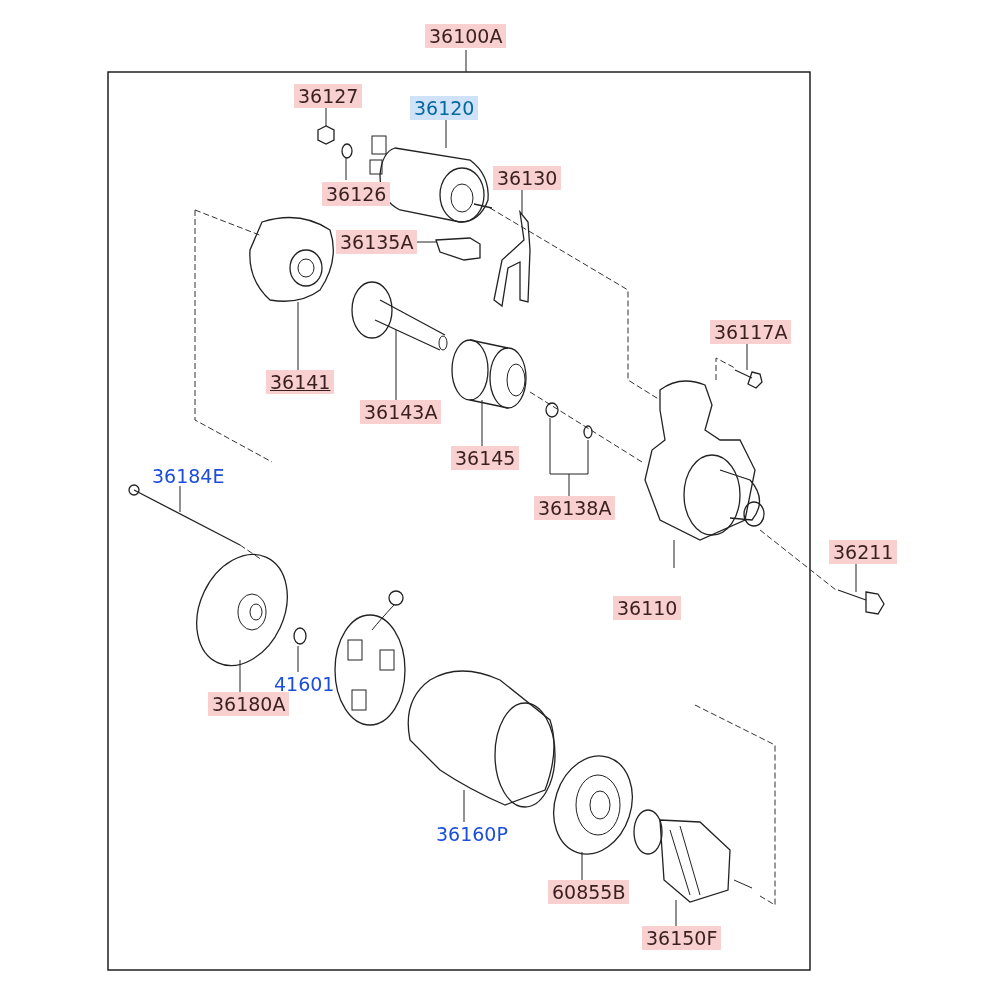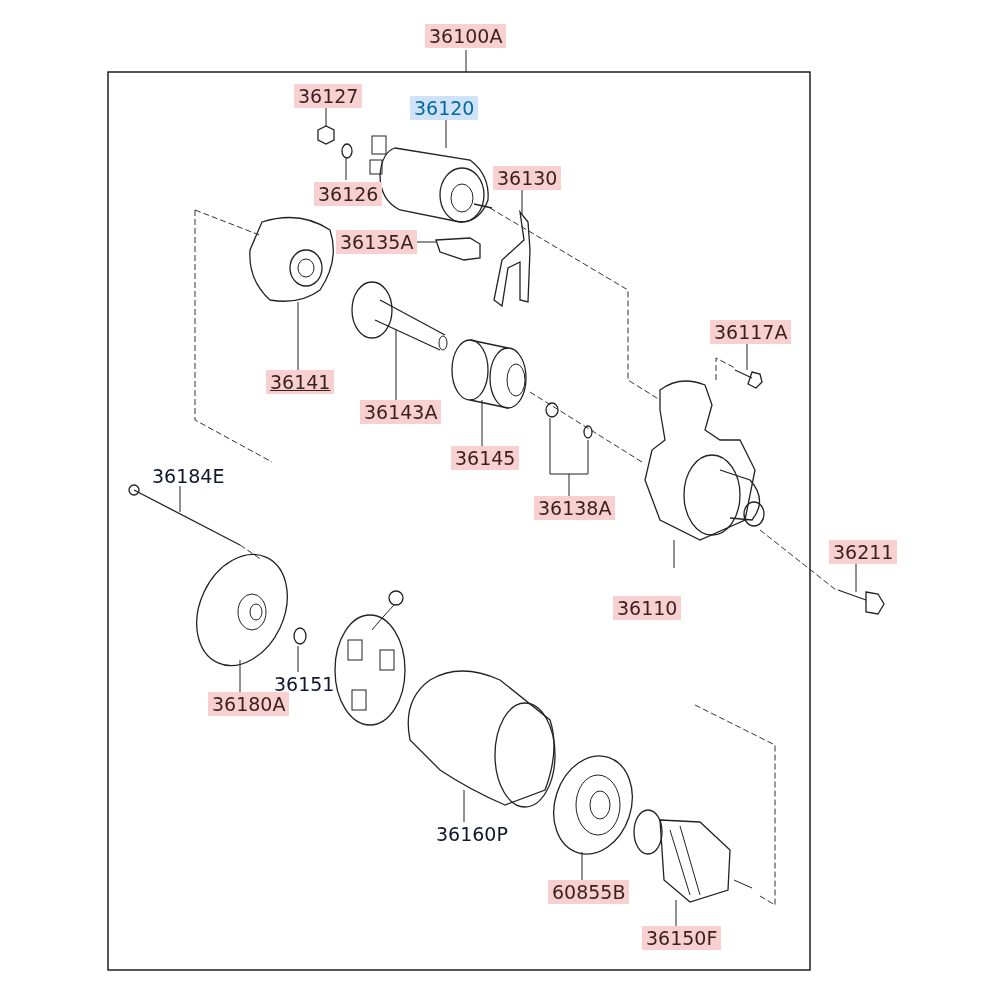--- a/index.html
+++ b/index.html
@@ -1,21 +1,21 @@
 <!DOCTYPE html>
 <html><head>
 <meta charset="utf-8">
 <style>
   html, body { margin:0; padding:0; background:#ffffff; }
   body { width:1000px; height:1000px; position:relative; overflow:hidden; font-family:"Liberation Sans", sans-serif; }
   svg { position:absolute; left:0; top:0; }
   .lbl { position:absolute; font-family:"DejaVu Sans", sans-serif; font-size:19px; color:#3a1f1f; padding:1px 4px; line-height:22px; white-space:nowrap; }
   .lbl.pink { background:#f8d0d0; }
   .lbl.blue { background:#cfe2f7; color:#0369a1; }
-  .lbl.plain { background:transparent; color:#0f172a; }
+  .lbl.plain { background:transparent; color:#1d4ed8; }
   .part { fill:none; stroke:#222; stroke-width:1.3; }
   .thin { fill:none; stroke:#222; stroke-width:1; }
   .dash { fill:none; stroke:#333; stroke-width:1; stroke-dasharray:6 3; }
   .frame { fill:none; stroke:#111; stroke-width:1.4; }
 </style>
 </head>
 <body>
 
 <svg width="1000" height="1000" viewBox="0 0 1000 1000">
 
@@ -143,28 +143,28 @@
   <polyline class="dash" points="716,380 716,358 735,368"></polyline>
   <line class="dash" x1="530" y1="392" x2="642" y2="462"></line>
   <line class="dash" x1="760" y1="530" x2="836" y2="590"></line>
   <polyline class="dash" points="695,705 775,745 775,905 760,896"></polyline>
   <line class="dash" x1="240" y1="545" x2="262" y2="560"></line>
 </svg>
 
 <div class="lbl pink" style="left:425px;top:24px;">36100A</div>
 <div class="lbl pink" style="left:294px;top:84px;">36127</div>
 <div class="lbl blue" style="left:410px;top:96px;">36120</div>
-<div class="lbl pink" style="left:314px;top:182px;">36126</div>
+<div class="lbl pink" style="left:322px;top:182px;">36126</div>
 <div class="lbl pink" style="left:493px;top:166px;">36130</div>
 <div class="lbl pink" style="left:336px;top:230px;">36135A</div>
 <div class="lbl pink" style="left:266px;top:370px;text-decoration:underline;">36141</div>
 <div class="lbl pink" style="left:360px;top:400px;">36143A</div>
 <div class="lbl pink" style="left:451px;top:446px;">36145</div>
 <div class="lbl pink" style="left:710px;top:320px;text-align:center;">36117A</div>
 <div class="lbl pink" style="left:534px;top:496px;">36138A</div>
 <div class="lbl pink" style="left:613px;top:568px;margin-top:28px;">36110</div>
 <div class="lbl pink" style="left:829px;top:540px;">36211</div>
 <div class="lbl plain" style="left:148px;top:464px;">36184E</div>
-<div class="lbl plain" style="left:270px;top:672px;">36151</div>
+<div class="lbl plain" style="left:270px;top:672px;">41601</div>
 <div class="lbl pink" style="left:208px;top:692px;">36180A</div>
 <div class="lbl plain" style="left:432px;top:822px;">36160P</div>
 <div class="lbl pink" style="left:548px;top:880px;">60855B</div>
 <div class="lbl pink" style="left:642px;top:926px;">36150F</div>
 
 </body></html>

